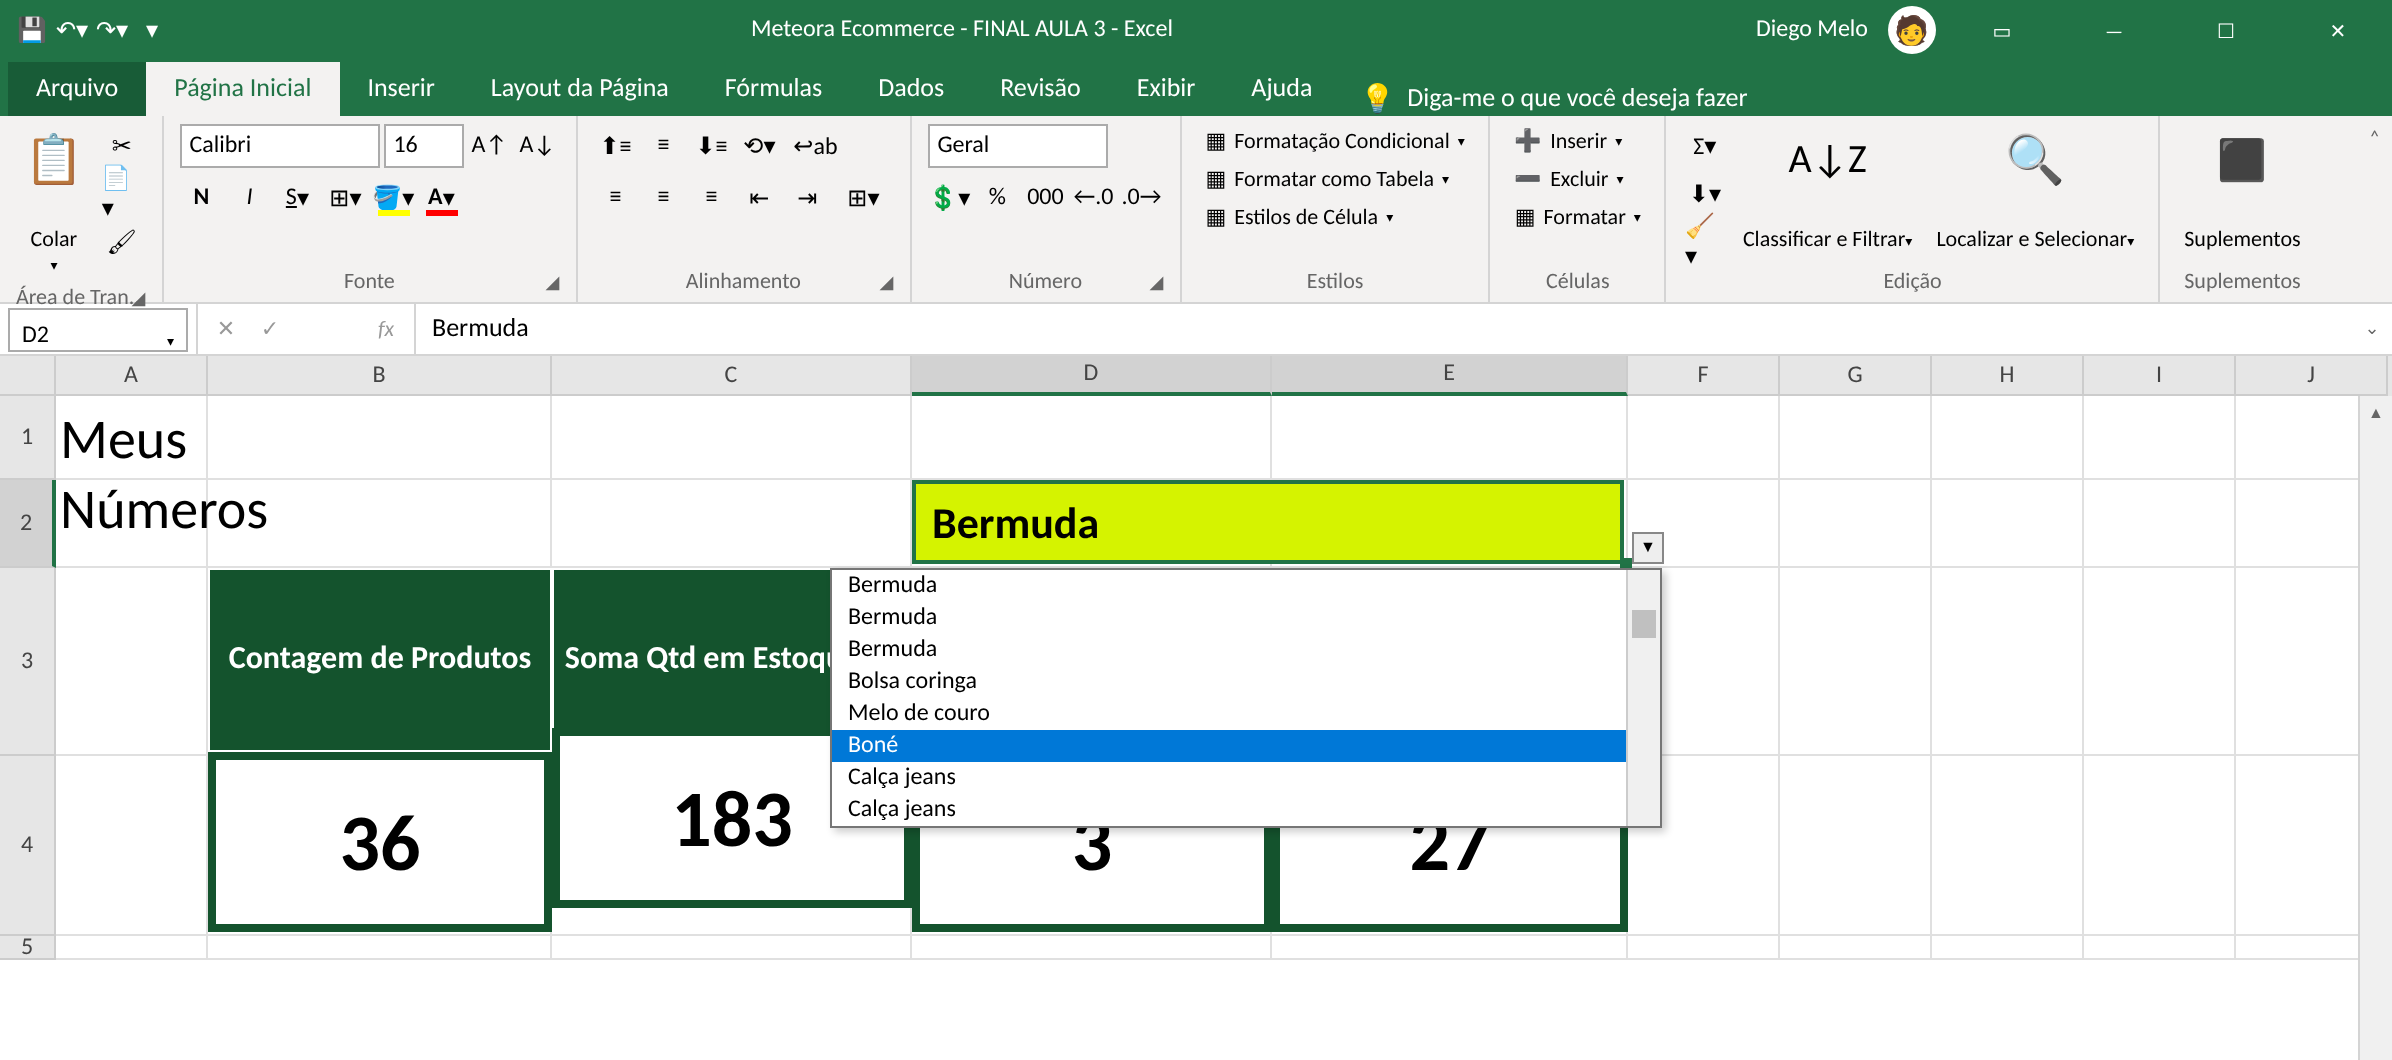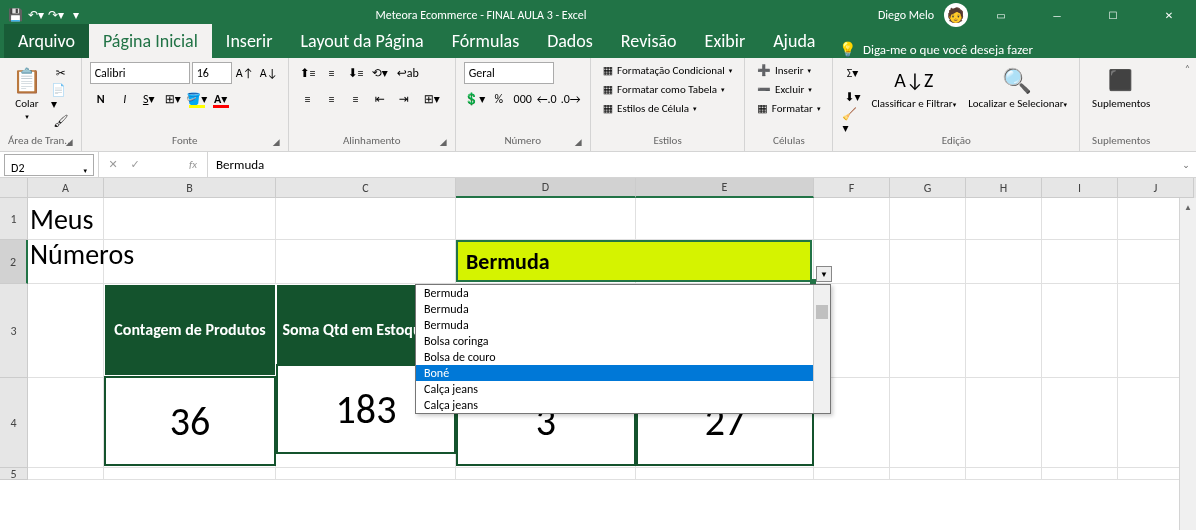--- a/index.html
+++ b/index.html
@@ -9,35 +9,35 @@
 .title-bar { height: 30px; background: #217346; display: flex; align-items: center; color: #fff; font-size: 12px; }
 .title-left { display: flex; align-items: center; gap: 4px; padding-left: 8px; }
 .title-icon { width: 16px; height: 16px; display: flex; align-items: center; justify-content: center; font-size: 12px; }
 .title-center { flex: 1; text-align: center; }
 .title-right { display: flex; align-items: center; gap: 10px; padding-right: 4px; }
 .user-avatar { width: 24px; height: 24px; border-radius: 50%; background: #fff; display: flex; align-items: center; justify-content: center; font-size: 14px; }
 .win-btn { width: 46px; height: 30px; display: flex; align-items: center; justify-content: center; font-size: 10px; }
 
 
 .menu-tabs { height: 28px; background: #217346; display: flex; align-items: flex-end; padding-left: 4px; }
-.menu-tab { padding: 6px 14px; color: #fff; font-size: 18px; cursor: pointer; }
+.menu-tab { padding: 6px 14px; color: #fff; font-size: 13px; cursor: pointer; }
 .menu-tab.active { background: #f3f2f1; color: #217346; font-weight: 400; }
 .menu-tab.file { background: #185c37; margin-right: 0; }
 .tell-me { display: flex; align-items: center; gap: 6px; color: #fff; font-size: 13px; margin-left: 10px; }
 .bulb { font-size: 14px; }
 
 
 .ribbon { height: 94px; background: #f3f2f1; border-bottom: 1px solid #d4d4d4; display: flex; position: relative; }
 .ribbon-group { border-right: 1px solid #d4d4d4; padding: 4px 8px 2px; display: flex; flex-direction: column; }
 .ribbon-group-content { flex: 1; display: flex; align-items: flex-start; gap: 4px; }
 .ribbon-group-label { text-align: center; font-size: 11px; color: #666; padding: 2px 0; position: relative; }
 .ribbon-group-label .launcher { position: absolute; right: 0; bottom: 2px; font-size: 9px; color: #666; }
 .big-btn { display: flex; flex-direction: column; align-items: center; gap: 2px; padding: 2px 4px; cursor: pointer; }
 .big-btn .icon { font-size: 24px; height: 32px; display: flex; align-items: center; }
-.big-btn .label { font-size: 11px; text-align: center; line-height: 1.1; }
+.big-btn .label { font-size: 11px; text-align: center; line-height: 1.1; margin-top: 16px; }
 .small-btns { display: flex; flex-direction: column; gap: 2px; }
 .small-btn { padding: 2px 4px; font-size: 11px; cursor: pointer; display: flex; align-items: center; gap: 4px; }
 .dropdown-indicator { font-size: 7px; }
 .font-select { height: 22px; border: 1px solid #ababab; background: #fff; font-size: 12px; padding: 0 4px; }
 .font-name { width: 100px; }
 .font-size { width: 40px; }
 .btn-row { display: flex; gap: 2px; }
 .icon-btn { width: 22px; height: 22px; display: flex; align-items: center; justify-content: center; font-size: 12px; cursor: pointer; border: 1px solid transparent; }
 .number-fmt { width: 90px; height: 22px; border: 1px solid #ababab; background: #fff; font-size: 12px; padding: 0 4px; }
 
@@ -61,21 +61,21 @@
 .row-header.selected { background: #d2d2d2; border-right: 2px solid #217346; }
 .cells { position: relative; flex: 1; }
 .cell { position: absolute; border-right: 1px solid #e0e0e0; border-bottom: 1px solid #e0e0e0; }
 
 .content-layer { position: absolute; left: 0; top: 0; }
 .title-cell { position: absolute; left: 2px; top: 4px; font-size: 28px; font-family: Calibri; }
 .yellow-cell { position: absolute; background: #d5f300; border: 2px solid #217346; font-size: 22px; font-weight: bold; padding: 4px 8px; display: flex; align-items: center; }
 .dd-arrow { position: absolute; width: 16px; height: 16px; border: 1px solid #888; background: #eee; display: flex; align-items: center; justify-content: center; font-size: 8px; }
 .fill-handle { position: absolute; width: 6px; height: 6px; background: #217346; }
 .black-header { position: absolute; background: #14532d; color: #fff; font-size: 16px; font-weight: bold; display: flex; align-items: center; justify-content: center; text-align: center; line-height: 1.3; border: 1px solid #fff; }
-.big-num { position: absolute; background: #fff; border: 2px solid #14532d; font-size: 40px; font-weight: normal; display: flex; align-items: center; justify-content: center; }
+.big-num { position: absolute; background: #fff; border: 4px solid #14532d; font-size: 40px; font-weight: bold; display: flex; align-items: center; justify-content: center; }
 
 
 .dropdown-list { position: absolute; background: #fff; border: 1px solid #767676; font-size: 12px; z-index: 10; box-shadow: 2px 2px 4px rgba(0,0,0,0.2); }
 .dd-item { padding: 1px 8px; cursor: pointer; }
 .dd-item.highlighted { background: #0078d7; color: #fff; }
 .dd-scroll { position: absolute; right: 0; top: 0; width: 17px; height: 100%; background: #f0f0f0; border-left: 1px solid #ccc; }
 .dd-thumb { position: absolute; right: 2px; top: 20px; width: 12px; height: 14px; background: #c0c0c0; }
 
 .scrollbar-v { position: absolute; right: 0; top: 198px; width: 17px; bottom: 0; background: #f0f0f0; border-left: 1px solid #d4d4d4;}
 .scrollbar-v .track-btn { height:17px; display:flex; align-items:center; justify-content:center; font-size:8px; color:#666;}
@@ -384,21 +384,21 @@
         <div class="big-num" style="left:608px; top:178px; width:178px; height:90px;">
             <span>27</span>
           </div>
 
         <div class="dropdown-list" style="left:387px; top:86px; width:416px;">
           <div id="dd-items">
               <div class="dd-item">Bermuda</div>
               <div class="dd-item">Bermuda</div>
               <div class="dd-item">Bermuda</div>
               <div class="dd-item">Bolsa coringa</div>
-              <div class="dd-item">Bolsa de couro</div>
+              <div class="dd-item">Melo de couro</div>
               <div class="dd-item highlighted">Boné</div>
               <div class="dd-item">Calça jeans</div>
               <div class="dd-item">Calça jeans</div>
             </div>
           <div class="dd-scroll">
             <div class="dd-thumb"></div>
           </div>
         </div>
       </div>
     </div>

